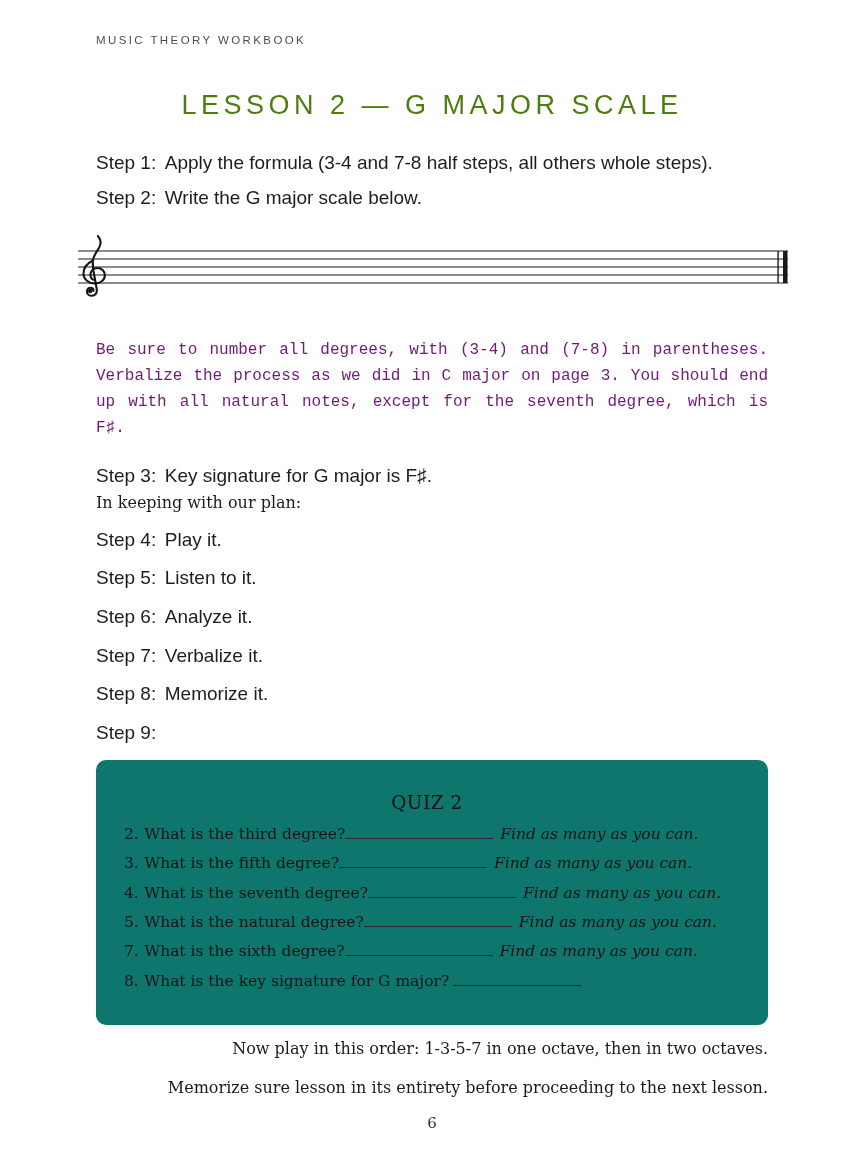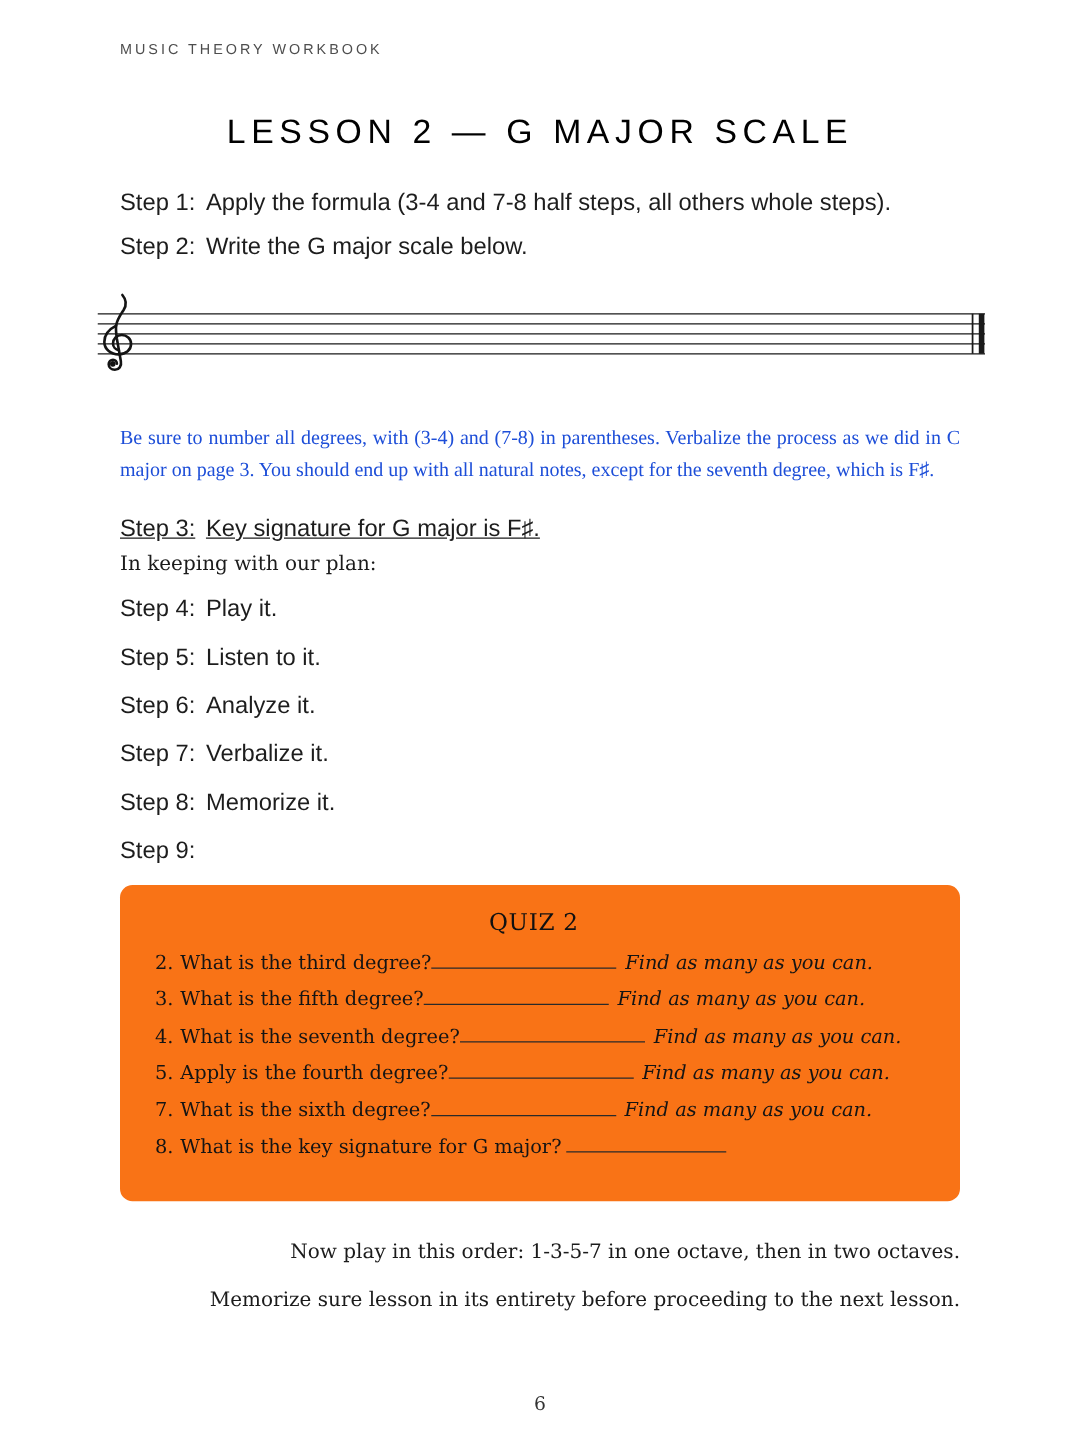--- a/index.html
+++ b/index.html
@@ -10,46 +10,46 @@
     font-family:"DejaVu Serif", serif; color:#1c1c1c;
     overflow:hidden;
   }
   .running-head {
     font-family:"Liberation Sans", sans-serif;
     font-size:11.5px; letter-spacing:2.4px; color:#4e4e4e;
   }
   .title {
     font-family:"Liberation Sans", sans-serif;
     font-weight:400; font-size:27px; letter-spacing:4.5px;
-    color:#000000; text-align:center; margin:44px 0 30px 0;
+    color:#4d7c0f; text-align:center; margin:44px 0 30px 0;
   }
   .step {
     display:flex; gap:0.45em;
     font-family:"Liberation Sans", sans-serif;
     font-size:19px; line-height:1.3; color:#1d1d1d;
     margin-bottom:14px;
   }
   .step .step-label { flex:0 0 auto; white-space:pre; }
   .step .step-text { flex:1 1 auto; }
   .step1-wrap { margin-bottom:10px; }
   .staff-wrap { margin:20px -20px 34px -18px; }
   .staff-wrap svg { display:block; }
   .body-p {
-    font-family:Liberation Serif, serif;
-    font-size:16px; line-height:1.62; color:#1d4ed8;
+    font-family:Liberation Mono, monospace;
+    font-size:16px; line-height:1.62; color:#701a75;
     text-align:justify; margin-bottom:22px;
   }
   .plan-note {
     font-family:"DejaVu Serif", serif;
     font-size:16px; color:#1b1b1b; margin:-4px 0 16px 0;
   }
-  .step3 { margin-top:20px; margin-bottom:8px;text-decoration:underline; }
+  .step3 { margin-top:20px; margin-bottom:8px; }
   .quiz-box {
-    background:#f97316; border-radius:10px;
-    padding:20px 38px 24px 28px; margin:14px 0 30px 0;
+    background:#0f766e; border-radius:10px;
+    padding:32px 38px 24px 28px; margin:14px 0 14px 0;
   }
   .quiz-title {
     font-family:"DejaVu Serif", serif; font-size:18.5px;
     letter-spacing:0.5px; color:#111; text-align:center;
     margin-bottom:12px;
   }
   .quiz-item {
     font-family:"DejaVu Serif", serif; font-size:15.5px;
     color:#141414; margin-bottom:10px; line-height:1.25;
   }
@@ -153,21 +153,21 @@
     <div class="quiz-item">
       <span class="quiz-num">2.</span><span>What is the third degree?</span><span class="blank"></span><em class="quiz-note">Find as many as you can.</em>
     </div>
     <div class="quiz-item">
       <span class="quiz-num">3.</span><span>What is the fifth degree?</span><span class="blank"></span><em class="quiz-note">Find as many as you can.</em>
     </div>
     <div class="quiz-item">
       <span class="quiz-num">4.</span><span>What is the seventh degree?</span><span class="blank"></span><em class="quiz-note">Find as many as you can.</em>
     </div>
     <div class="quiz-item">
-      <span class="quiz-num">5.</span><span>Apply is the fourth degree?</span><span class="blank"></span><em class="quiz-note">Find as many as you can.</em>
+      <span class="quiz-num">5.</span><span>What is the natural degree?</span><span class="blank"></span><em class="quiz-note">Find as many as you can.</em>
     </div>
     <div class="quiz-item">
       <span class="quiz-num">7.</span><span>What is the sixth degree?</span><span class="blank"></span><em class="quiz-note">Find as many as you can.</em>
     </div>
     <div class="quiz-item">
       <span class="quiz-num">8.</span><span>What is the key signature for G major?</span><span class="blank short"></span><em class="quiz-note"></em>
     </div>
   </div>
 
   <p class="closing-p">Now play in this order: 1-3-5-7 in one octave, then in two octaves.</p>

